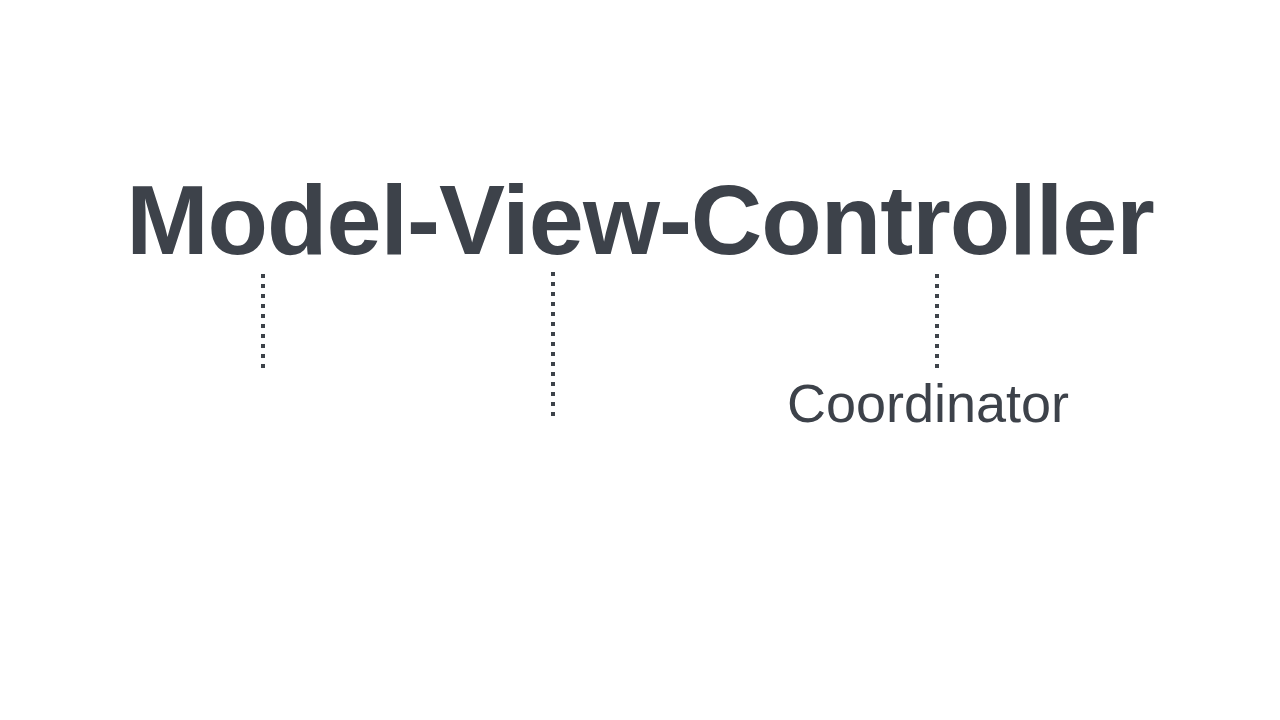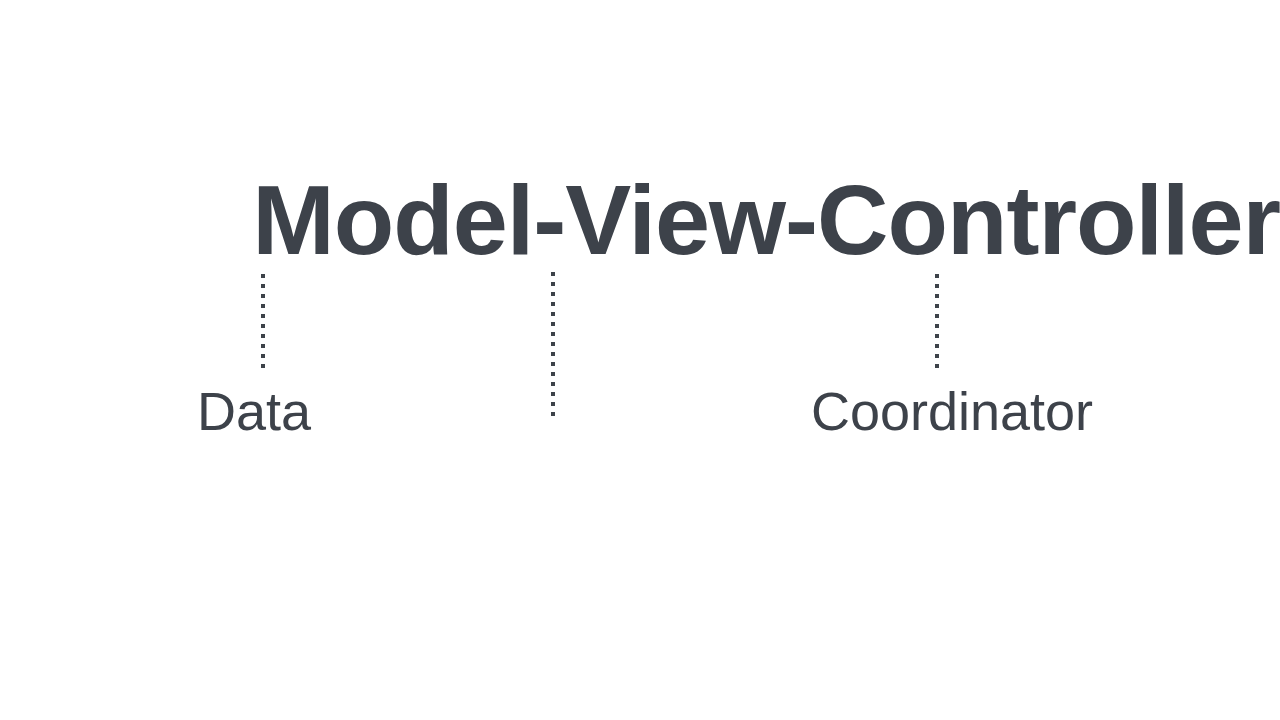--- a/index.html
+++ b/index.html
@@ -15,21 +15,21 @@
   }
   .stage {
     position: relative;
     width: 1280px; height: 720px;
     background: var(--bg);
   }
   .title {
     position: absolute;
     left: 0; right: 0;
     top: 170px;
-    text-align: right;
+    text-align: center;
     font-size: 99px;
     line-height: 1;
     font-weight: 700;
     letter-spacing: -1px;
     color: var(--ink);
   }
   .connector {
     position: absolute;
     width: 4px;
     background-image: repeating-linear-gradient(
@@ -45,29 +45,28 @@
     position: absolute;
     transform: translateX(-50%);
     font-size: 54px;
     line-height: 1;
     font-weight: 400;
     color: var(--ink);
     white-space: nowrap;
   }
   .annotation.model      { left: 254px; top: 384px; }
   .annotation.view       { left: 543px; top: 437px; }
-  .annotation.controller { left: 928px; top: 384px; margin-left: 24px; }
+  .annotation.controller { left: 928px; top: 376px; }
 </style>
 </head>
 <body>
 
 <div class="stage">
 
   <h1 class="title">Model-View-Controller</h1>
 
   <div class="connector model"></div>
   <div class="connector view"></div>
   <div class="connector controller"></div>
 
-  <div class="annotation model">Data</div>
   <div class="annotation controller">Coordinator</div>
 
 </div>
 
 </body></html>

